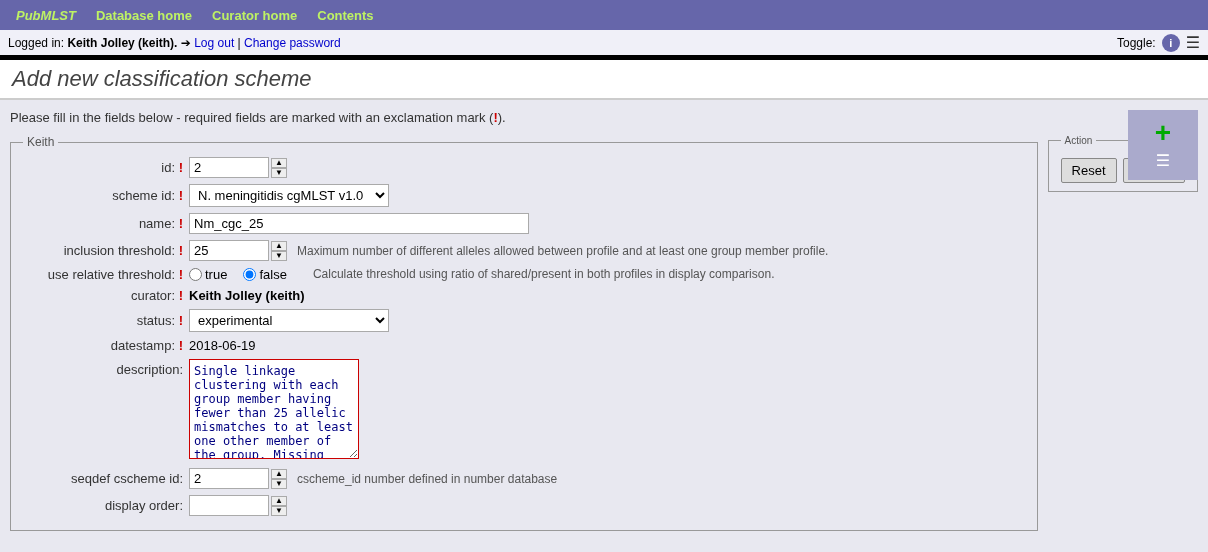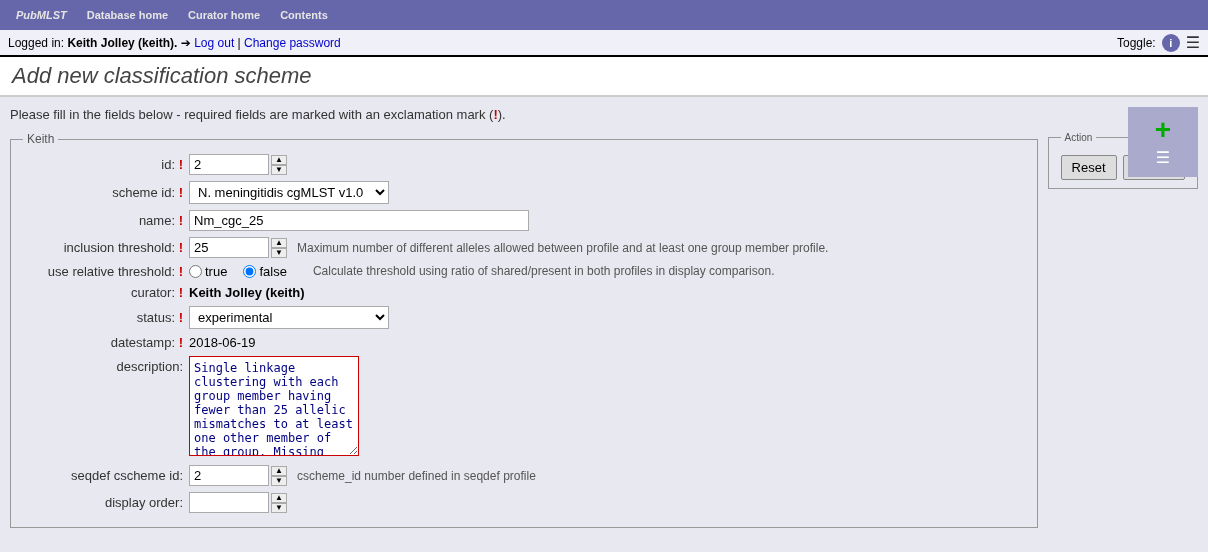--- a/index.html
+++ b/index.html
@@ -7,34 +7,34 @@
 
     
     #top-nav {
       background: #6666aa;
       display: flex;
       align-items: center;
       padding: 0 8px;
       height: 30px;
     }
     #top-nav a, #top-nav span {
-      color: #e5e5e5;
+      color: #bef264;
       text-decoration: none;
-      font-size: 11px;
+      font-size: 13px;
       font-weight: bold;
       margin-right: 4px;
       padding: 4px 8px;
       cursor: pointer;
     }
     #top-nav .brand { font-style: italic; }
 
     
     #login-bar {
       background: #f0f0f8;
-      border-bottom: 2px solid #000000;
+      border-bottom: 5px solid #000000;
       padding: 3px 8px;
       font-size: 12px;
       display: flex;
       justify-content: space-between;
       align-items: center;
     }
     #login-bar a { color: #0000cc; text-decoration: none; }
     .toggle-area { display: flex; align-items: center; gap: 6px; font-size: 12px; }
     .toggle-icon {
       background: #6666aa;
@@ -393,21 +393,21 @@
       <div class="form-row">
         <div class="form-label">
           <span>seqdef cscheme id:</span>
         </div>
         <div class="form-input spinner-group">
           <input type="text" value="2" style="width: 80px;">
           <div class="spinner-btn">
             <button>▲</button>
             <button>▼</button>
           </div>
-          <span class="hint-text">cscheme_id number defined in seqdef profile</span>
+          <span class="hint-text">cscheme_id number defined in number database</span>
         </div>
       </div>
 
       <div class="form-row">
         <div class="form-label">
           <span>display order:</span>
         </div>
         <div class="form-input spinner-group">
           <input type="text" value="" style="width: 80px;">
           <div class="spinner-btn">

